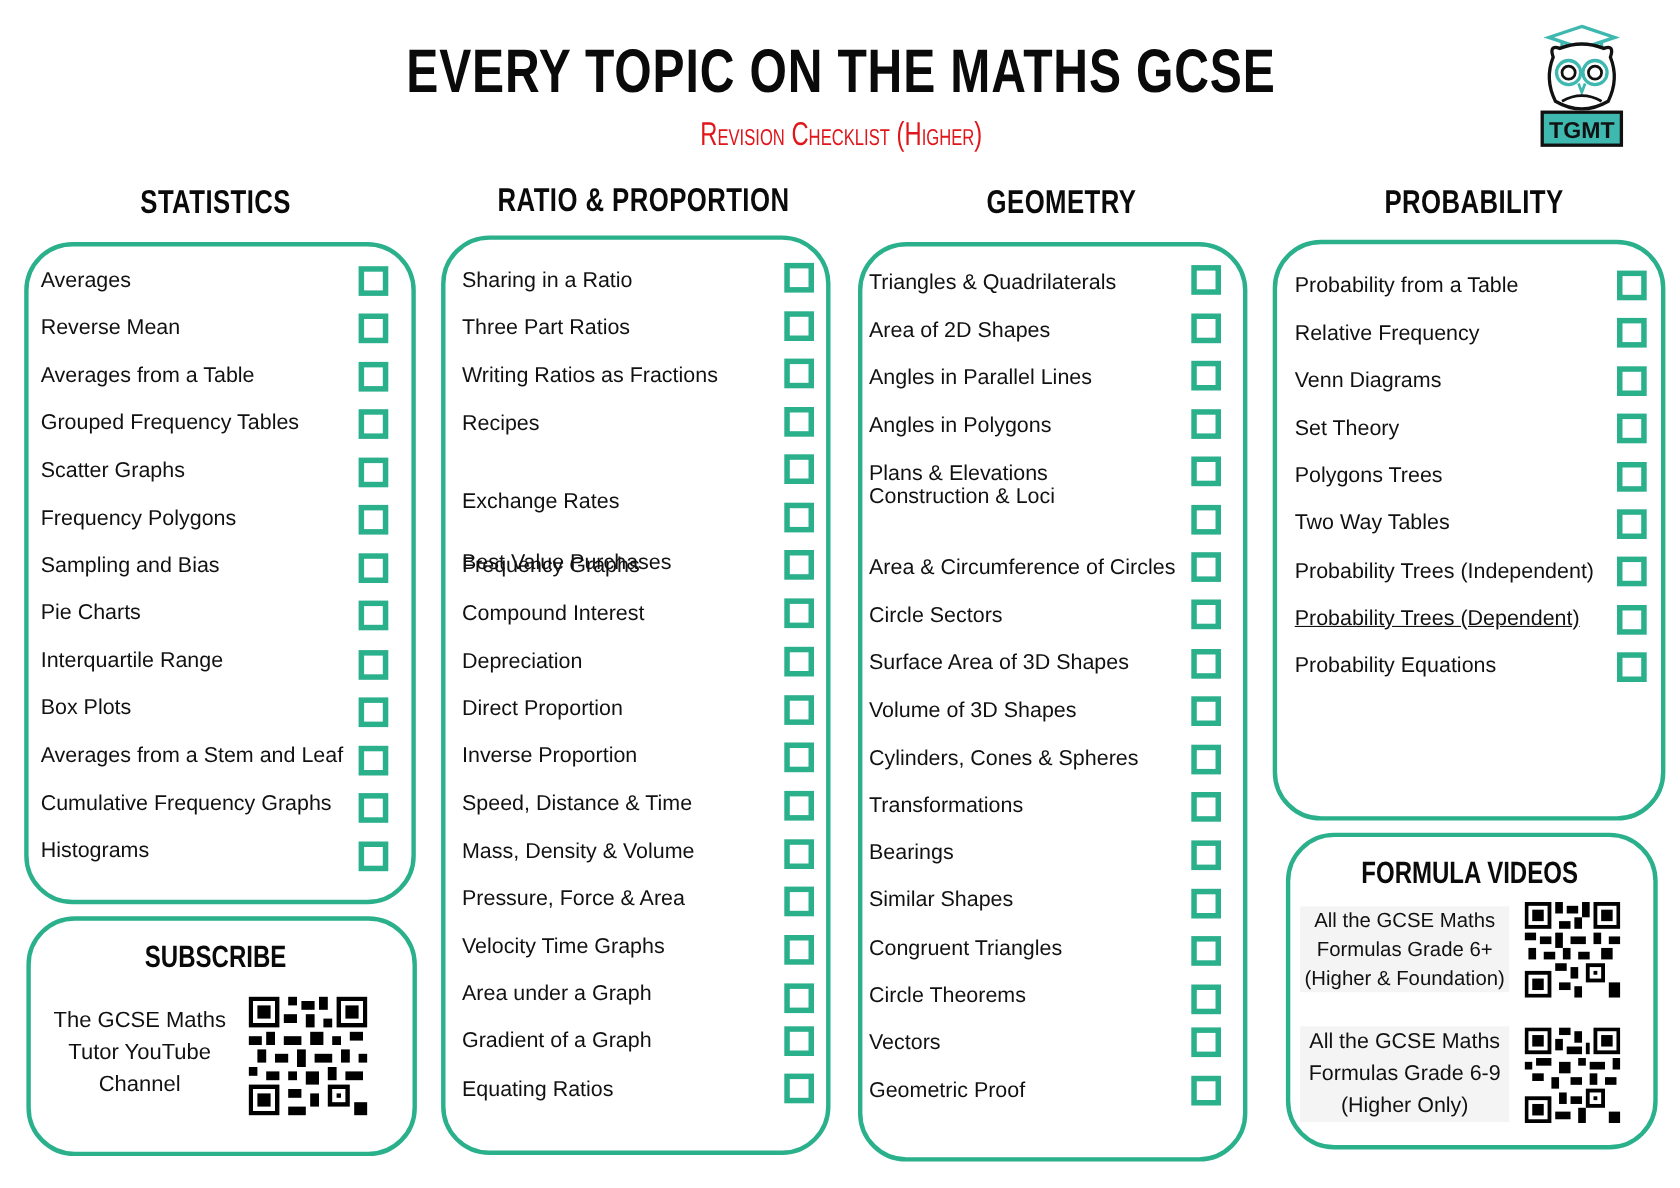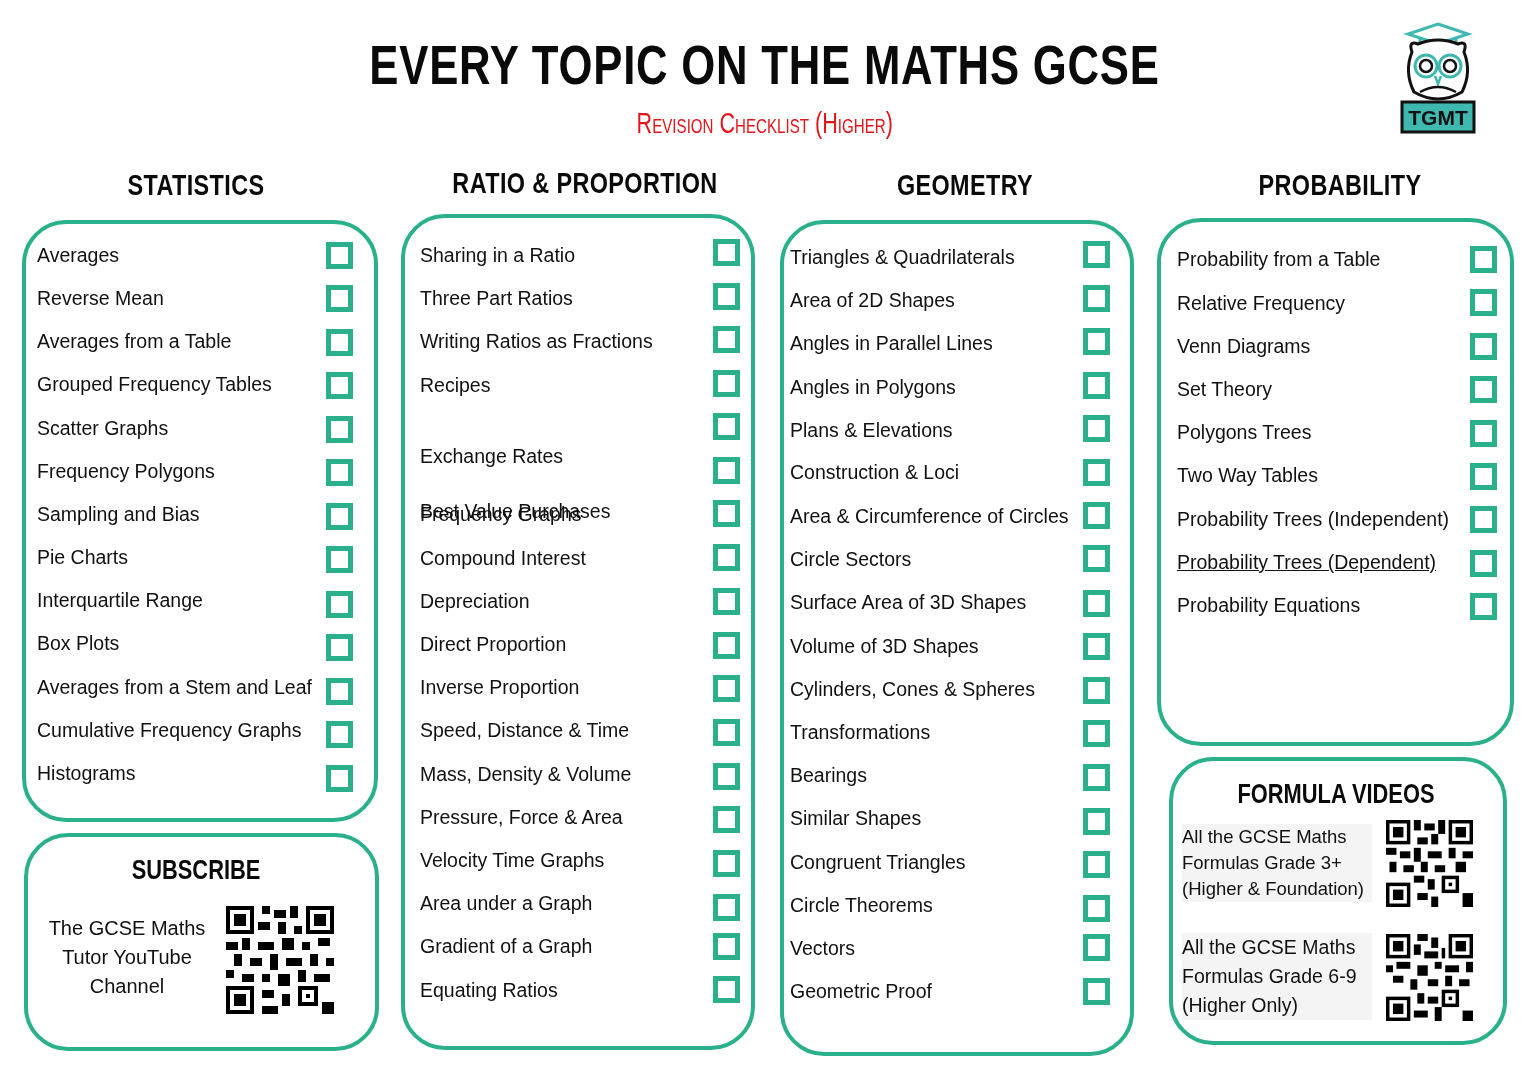--- a/index.html
+++ b/index.html
@@ -12,21 +12,21 @@
               font-family: "Liberation Sans", sans-serif; font-size: 30px; color: #e0161b;
               font-variant: small-caps; transform: scaleX(0.72); transform-origin: 768px 0; }
   .logo { position: absolute; left: 1398px; top: 22px; width: 80px; height: 116px; }
   .heading { position: absolute; font-weight: 700; font-size: 30px; text-align: center;
              transform: scaleX(0.78); color: #0a0a0a; letter-spacing: 0.5px; }
   .box { position: absolute; border: 4px solid #2bb08c; border-radius: 44px; box-sizing: border-box; background: #fff; }
   .item { position: absolute; font-size: 19.5px; color: #111; white-space: nowrap; }
   .cb { position: absolute; width: 17px; height: 17px; border: 5px solid #2bb08c; background: #fff; cursor: pointer; }
   .qr { position: absolute; }
   .sub-text { position: absolute; font-size: 20px; text-align: center; line-height: 29px; color: #111; }
-  .fv-text { position: absolute; font-size: 18.5px; line-height: 26px; color: #111;
+  .fv-text { position: absolute; font-size: 18.5px; text-align: center; line-height: 26px; color: #111;
              background: #f4f4f4; }
   .fv-text2 { line-height: 29px; font-size: 19.5px; }
   .box-heading { position: absolute; font-weight: 700; font-size: 28px; text-align: center;
                  transform: scaleX(0.78); color: #0a0a0a; }
 </style>
 </head>
 <body>
 
 <div class="title">EVERY TOPIC ON THE MATHS GCSE</div>
 <div class="subtitle">Revision Checklist (Higher)</div>
@@ -131,21 +131,21 @@
   <div class="item" style="left:790px;top:246px;">Triangles &amp; Quadrilaterals</div>
   <div class="cb" style="left:1083px;top:241px;"></div>
   <div class="item" style="left:790px;top:289px;">Area of 2D Shapes</div>
   <div class="cb" style="left:1083px;top:285px;"></div>
   <div class="item" style="left:790px;top:332px;">Angles in Parallel Lines</div>
   <div class="cb" style="left:1083px;top:328px;"></div>
   <div class="item" style="left:790px;top:376px;">Angles in Polygons</div>
   <div class="cb" style="left:1083px;top:372px;"></div>
   <div class="item" style="left:790px;top:419px;">Plans &amp; Elevations</div>
   <div class="cb" style="left:1083px;top:415px;"></div>
-  <div class="item" style="left:790px;top:461px;">Construction &amp; Loci</div>
+  <div class="item" style="left:790px;top:440px;">Construction &amp; Loci</div>
   <div class="cb" style="left:1083px;top:459px;"></div>
   <div class="item" style="left:790px;top:505px;">Area &amp; Circumference of Circles</div>
   <div class="cb" style="left:1083px;top:502px;"></div>
   <div class="item" style="left:790px;top:548px;">Circle Sectors</div>
   <div class="cb" style="left:1083px;top:545px;"></div>
   <div class="item" style="left:790px;top:591px;">Surface Area of 3D Shapes</div>
   <div class="cb" style="left:1083px;top:590px;"></div>
   <div class="item" style="left:790px;top:635px;">Volume of 3D Shapes</div>
   <div class="cb" style="left:1083px;top:633px;"></div>
   <div class="item" style="left:790px;top:678px;">Cylinders, Cones &amp; Spheres</div>
@@ -235,21 +235,21 @@
     <rect x="19" y="21" width="3" height="3" fill="#fff"></rect>
       <rect x="20" y="22" width="1" height="1"></rect>
     <rect x="9" y="25" width="4" height="2"></rect>
       <rect x="24" y="24" width="3" height="3"></rect>
   </g>
 </svg>
 
 <div class="box-heading" style="left:1186px;width:300px;top:778px;">FORMULA VIDEOS</div>
 <div class="fv-text" style="left:1182px;width:190px;top:824px;">
   <div>All the GCSE Maths</div>
-  <div>Formulas Grade 3+</div>
+  <div>Formulas Grade 6+</div>
   <div>(Higher &amp; Foundation)</div>
 </div>
 <svg class="qr" style="left:1386px;top:820px;" width="87" height="87" viewBox="0 0 25 25">
   <rect width="25" height="25" fill="#fff"></rect>
   <g fill="#000">
     <rect x="0" y="0" width="7" height="7"></rect>
       <rect x="1" y="1" width="5" height="5" fill="#fff"></rect>
       <rect x="2" y="2" width="3" height="3"></rect>
     <rect x="18" y="0" width="7" height="7"></rect>
       <rect x="19" y="1" width="5" height="5" fill="#fff"></rect>

